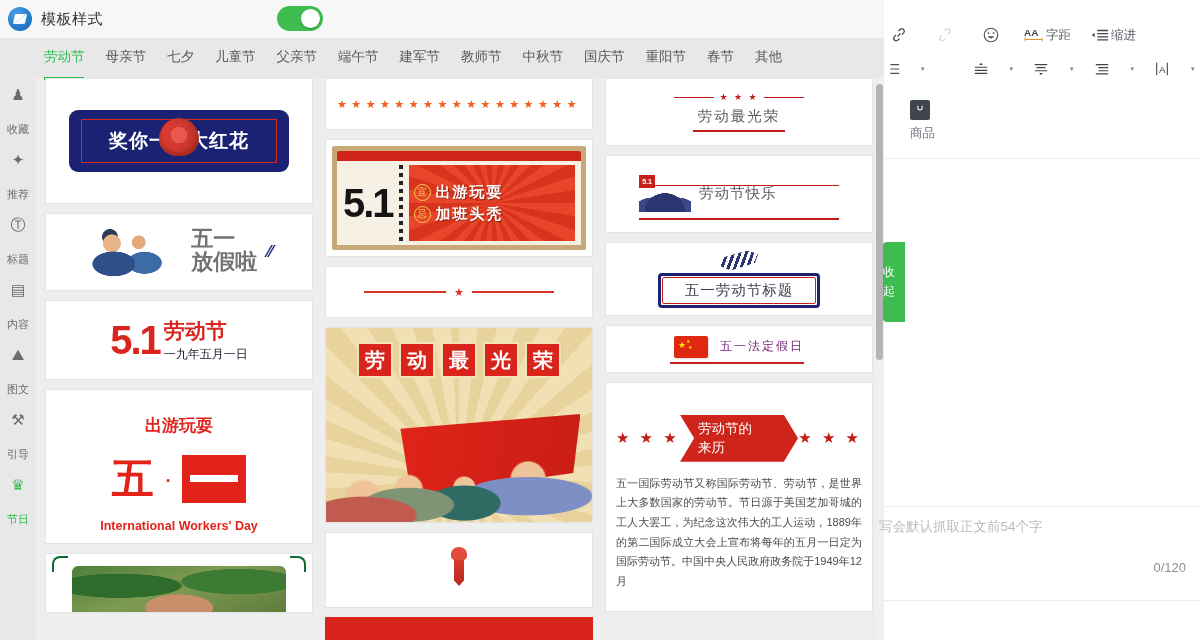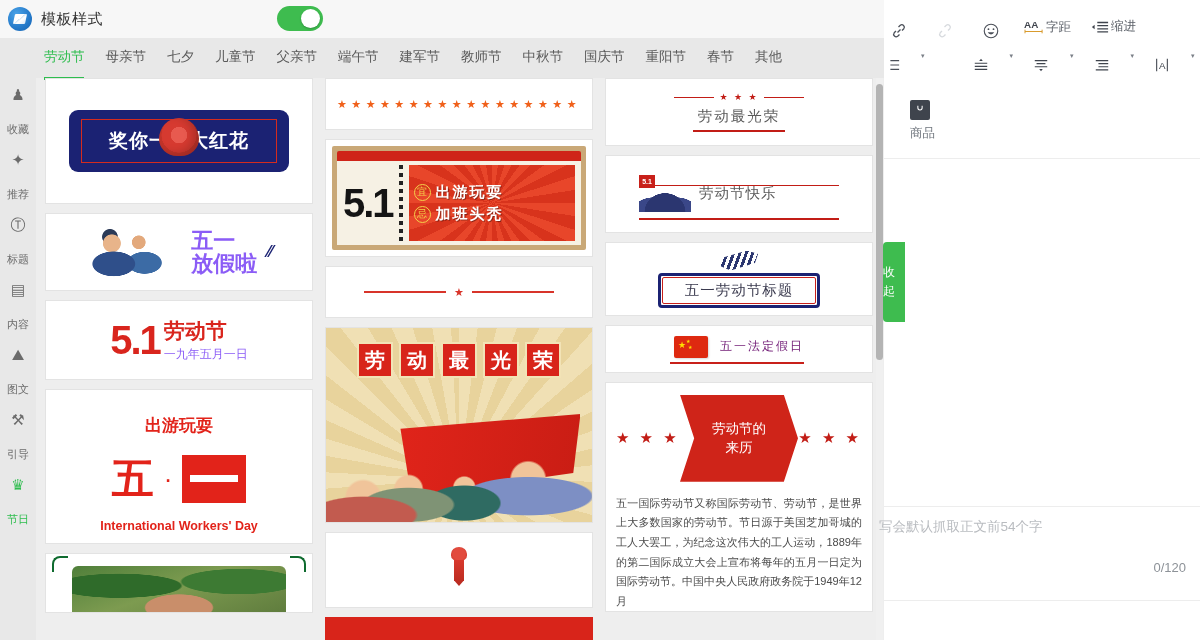--- a/index.html
+++ b/index.html
@@ -127,29 +127,29 @@
   .workers-ill {
     width: 96px; height: 54px; border-radius: 3px;
     background:
       radial-gradient(ellipse at 30% 72%, #2f4f8a 0 22%, transparent 23%),
       radial-gradient(ellipse at 62% 70%, #3c6ba5 0 20%, transparent 21%),
       radial-gradient(circle at 28% 34%, #e8b48a 0 11%, transparent 12%),
       radial-gradient(circle at 56% 32%, #e3a97c 0 10%, transparent 11%),
       radial-gradient(circle at 26% 22%, #2b3a57 0 9%, transparent 10%),
       linear-gradient(#ffffff,#ffffff);
   }
-  .red51 { color: #8b5cf6; font-weight: bold; font-size: 22px; line-height: 1.05; }
+  .red51 { color: #737373; font-weight: bold; font-size: 22px; line-height: 1.05; font-family: Liberation Mono, monospace; }
   .red51 small { display:block; font-size: 22px; }
   .bolt { color: #1b2273; font-size: 16px; font-weight: bold; }
 
   .c-51 { height: 80px; gap: 4px; }
   .num51 { color: #d9251d; font-weight: bold; font-size: 40px; letter-spacing: -2px; }
   .lbl51 { text-align: left; }
   .lbl51 .t { color: #d9251d; font-size: 21px; font-weight: bold; }
-  .lbl51 .s { color: #8b5cf6; font-size: 12px; margin-top: 1px; }
+  .lbl51 .s { color: #0f172a; font-size: 12px; margin-top: 1px; }
 
   .c-intl { height: 155px; flex-direction: column; gap: 0; }
   .intl-h { color: #e2231a; font-size: 17px; font-weight: bold; margin: 14px 0 18px; }
   .intl-mid { display:flex; align-items:center; gap: 10px; }
   .wu { color: #e2231a; font-size: 42px; font-weight: bold; line-height: 1; }
   .dot { color: #e2231a; font-size: 26px; }
   .redbar { width: 64px; height: 48px; background: #e2231a; position: relative; }
   .redbar::after { content:""; position:absolute; left:8px; top:20px; width:48px; height:7px; background:#fff; }
   .intl-en { color: #e2231a; font-size: 12.5px; font-weight: bold; margin-top: 16px; }
 
@@ -287,21 +287,21 @@
   .cnflag .s2{position:absolute;left:12px;top:3px;color:#ffde00;font-size:5px;line-height:1;}
   .cnflag .s3{position:absolute;left:14px;top:9px;color:#ffde00;font-size:5px;line-height:1;}
   .t4-text { color:#701a75; font-size:12px; letter-spacing:2px; }
   .t4-line { position:absolute; left:-4px; right:0; bottom:-1px; height:1.5px; background:#c8201a; }
 
   .c-article { height: 230px; flex-direction: column; align-items: stretch; padding: 12px 10px 0; }
   .art-head { display:flex; align-items:center; justify-content:space-between; }
   .art-stars { color:#c21d16; font-size: 15px; letter-spacing: 3px; }
   .art-banner {
     background:#cf2419; color:#fff; font-size:13.5px; line-height:1.45;
-    padding: 24px 18px; text-align:center;
+    padding: 4px 18px; text-align:left;
     clip-path: polygon(0 0, 88% 0, 100% 50%, 88% 100%, 0 100%, 12% 50%);
     min-width: 118px;
   }
   .art-body {
     color:#4a4a4a; font-size:11px; line-height: 1.78; margin-top: 12px;
     text-align: justify;
   }
 
   
   .vscroll {
@@ -322,21 +322,21 @@
     font-size: 12px; line-height: 1.55; cursor:pointer; letter-spacing:1px;
     z-index: 5;
   }
 
   
   .editor {
     position:absolute; left: 884px; top: 0; width: 316px; height: 640px;
     background:#fff;
   }
   .tool-row {
-    display:flex; align-items:flex-start; height: 34px; padding-left: 2px; gap: 20px;
+    display:flex; align-items:center; height: 34px; padding-left: 2px; gap: 20px;
   }
   .tool-row.r1 { margin-top: 18px; }
   .ticon {
     width: 26px; height: 26px; display:flex;align-items:center;justify-content:center;
     color:#4a4f58; cursor:pointer; font-size: 15px;
   }
   .ticon.dim { color:#d7dade; }
   .tlabel { display:flex; align-items:center; gap:2px; cursor:pointer; color:#5b6068; font-size:12.5px; }
   .sep { width:1px; height:17px; background:#e2e4e7; margin: 0 4px; }
   .caret { font-size:7px; color:#7a7f87; margin-left:1px; }

